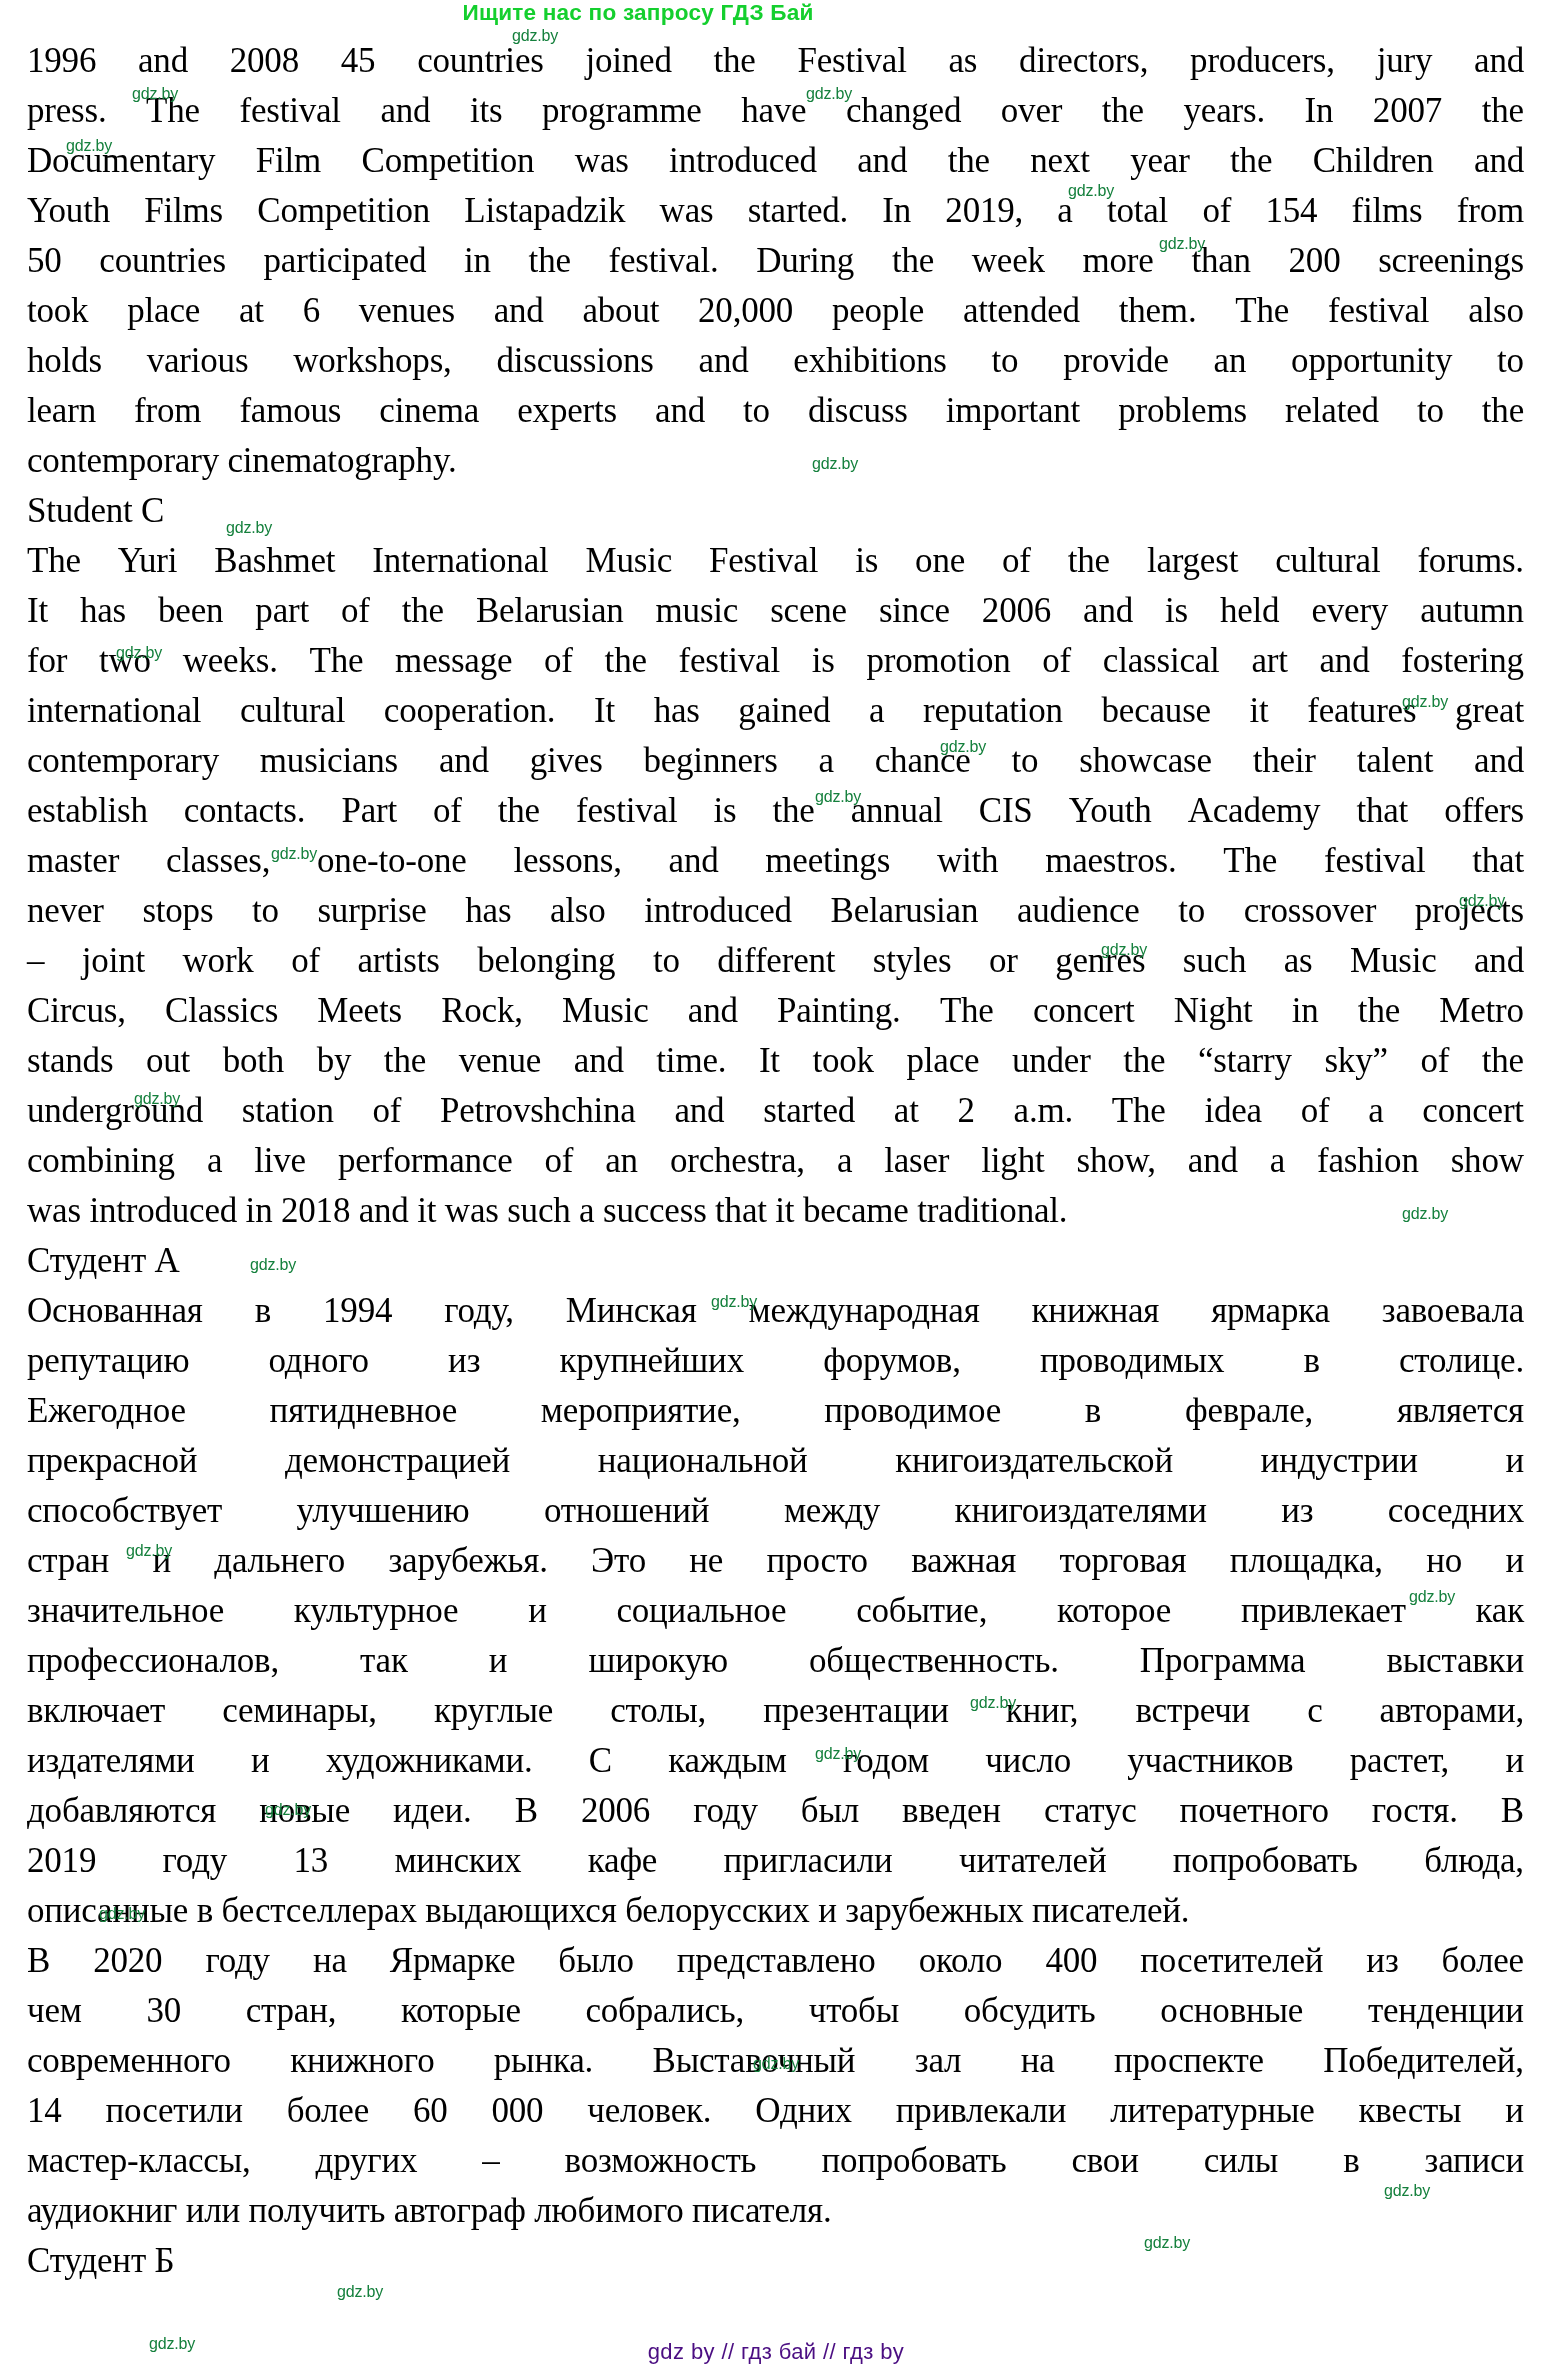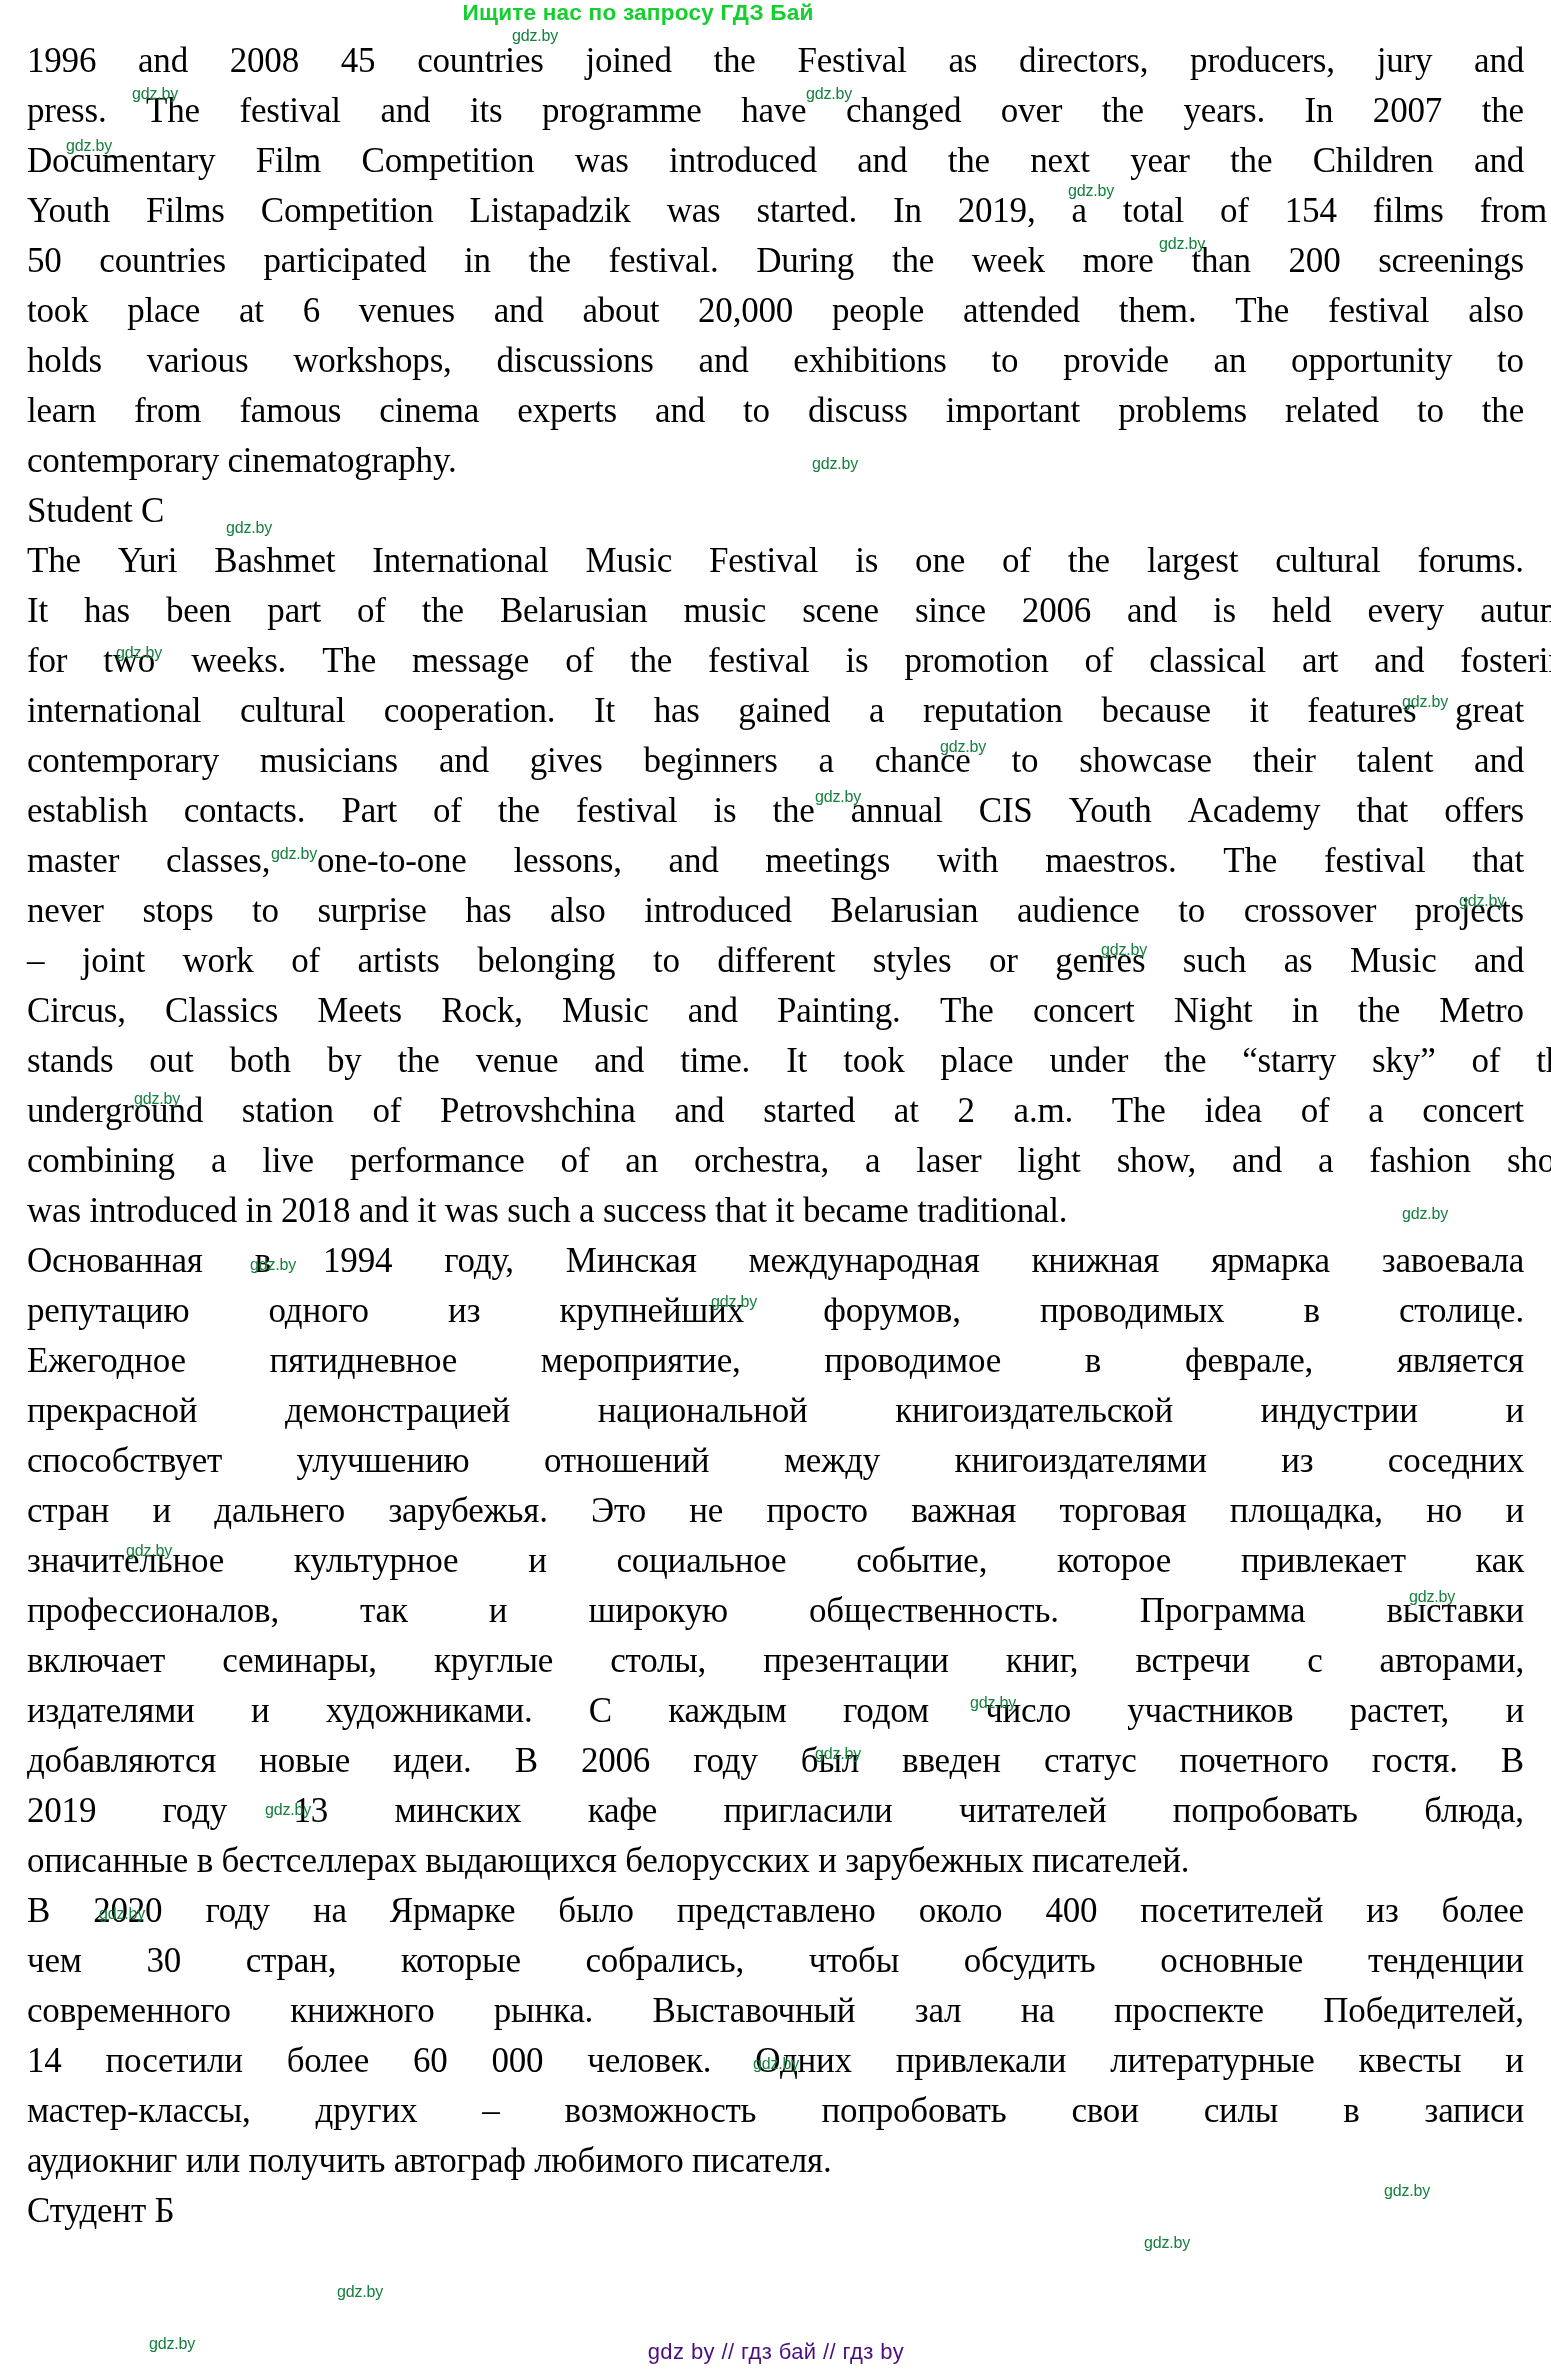--- a/index.html
+++ b/index.html
@@ -75,21 +75,20 @@
   
   .lines {
     margin: 0;
     font-size: 35px;
     line-height: 50px;
     letter-spacing: -0.2px;
   }
   .lines .ln {
     display: block;
     white-space: nowrap;
-    gap: 36px;
   }
   .lines .ln.just {
     display: flex;
     justify-content: space-between;
     white-space: nowrap;
   }
   .lines .ln.just > i {
     font-style: normal;
   }
 
@@ -442,20 +441,21 @@
           <i>light</i>
           <i>show,</i>
           <i>and</i>
           <i>a</i>
           <i>fashion</i>
           <i>show</i>
         </span>
         <span class="ln">was introduced in 2018 and it was such a success that it became traditional.</span>
       </div>
 
+    <div class="speaker">Студент А</div>
 
     <div class="lines" id="p3">
         <span class="ln just">
           <i>Основанная</i>
           <i>в</i>
           <i>1994</i>
           <i>году,</i>
           <i>Минская</i>
           <i>международная</i>
           <i>книжная</i>

